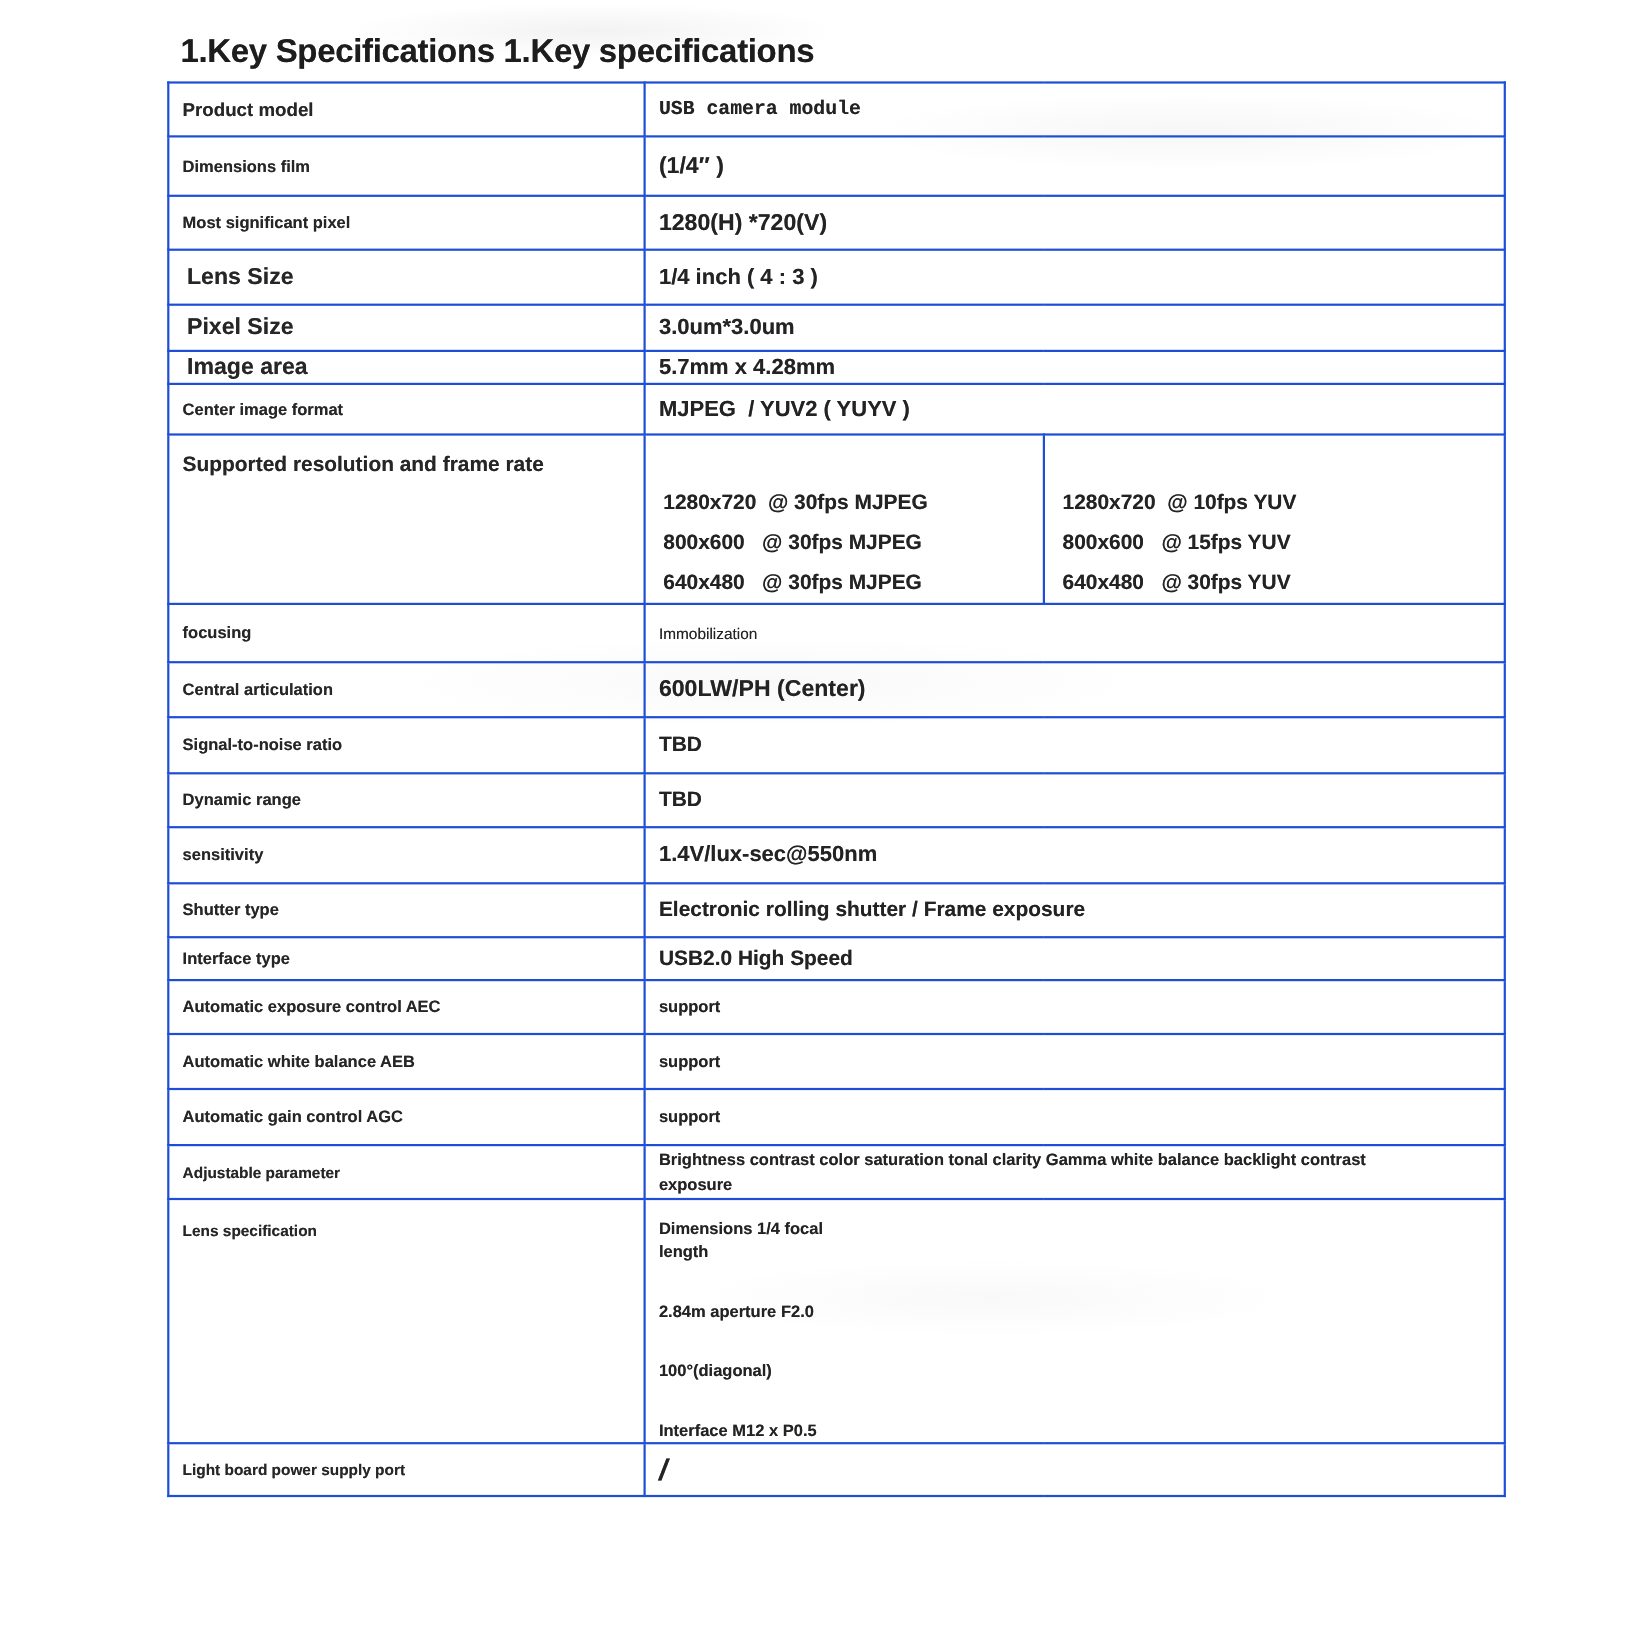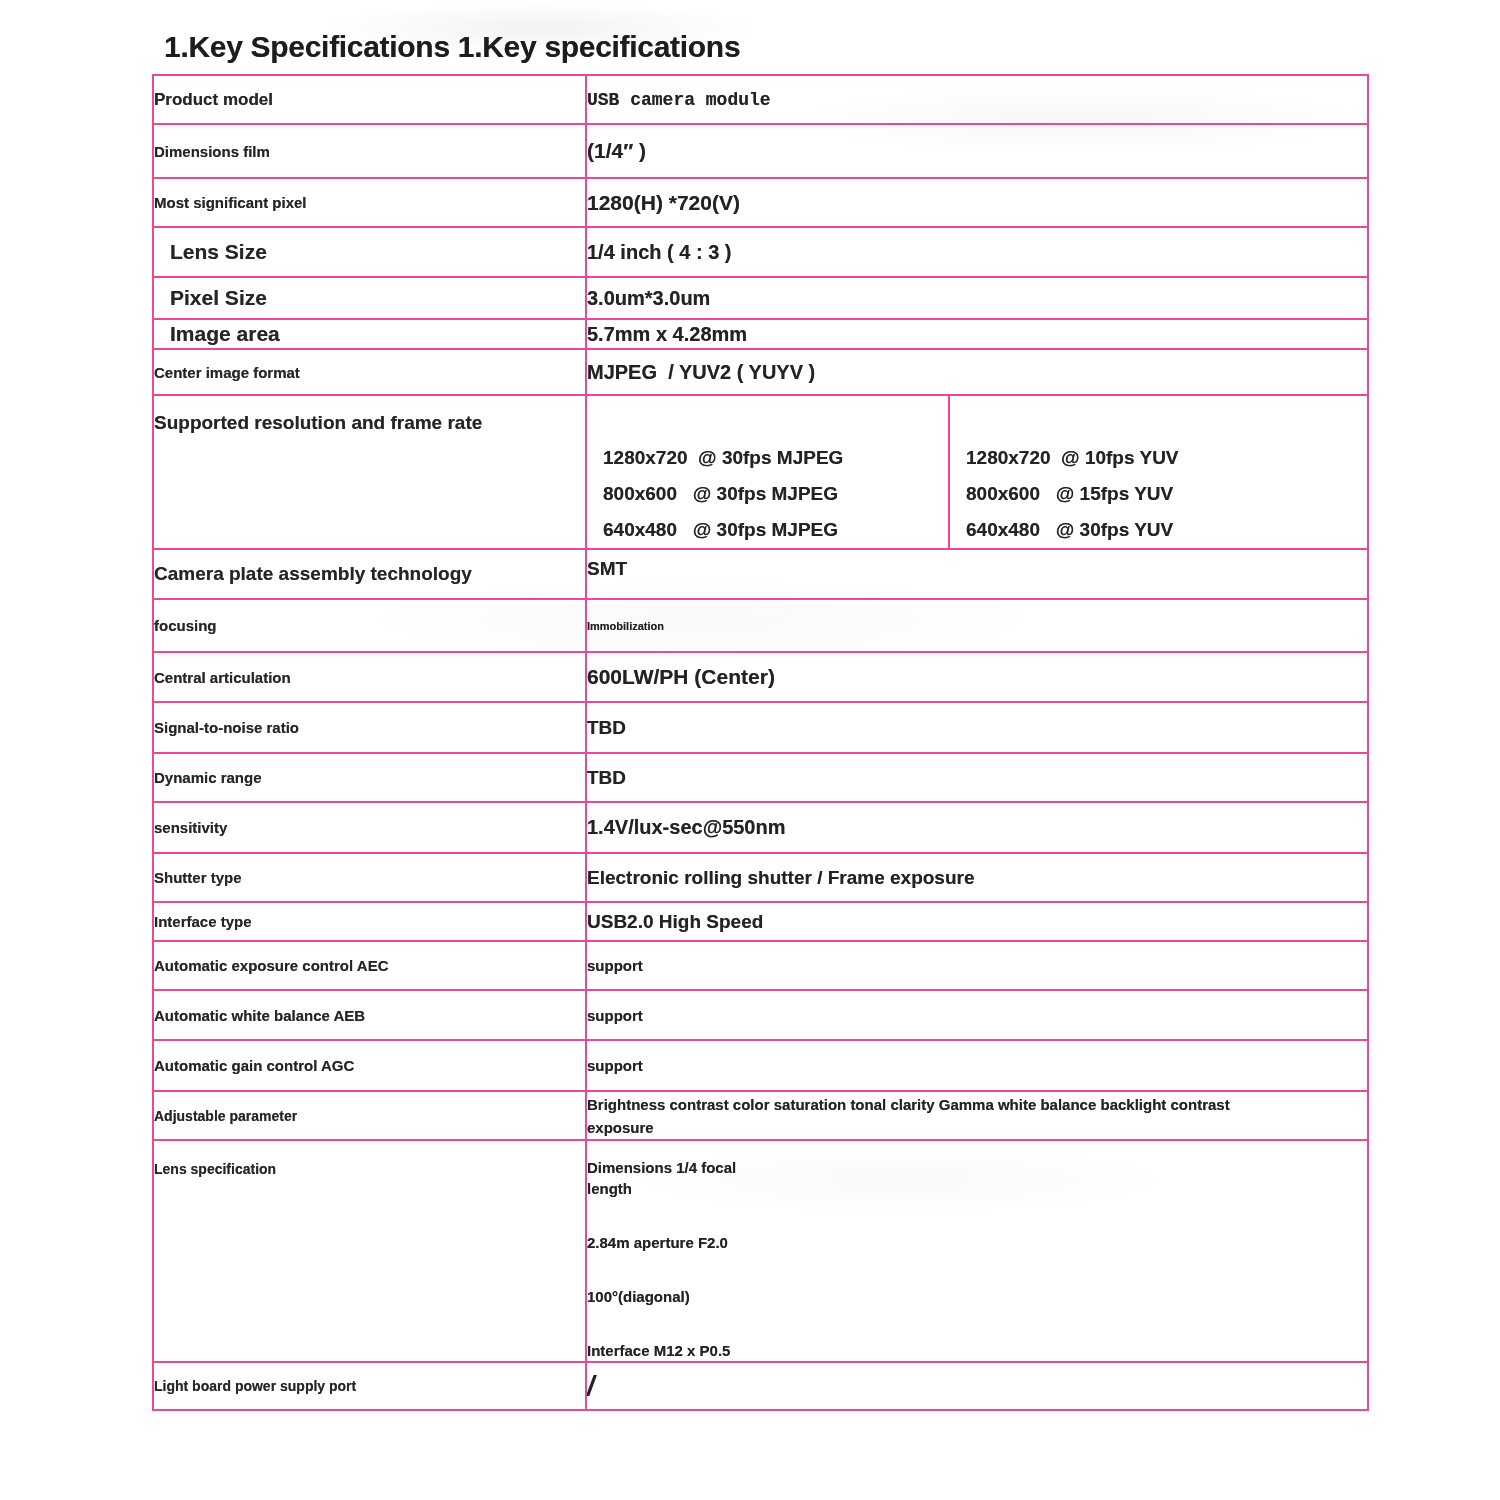--- a/index.html
+++ b/index.html
@@ -17,43 +17,43 @@
   .page-title{
     position:absolute;left:160px;top:26px;margin:4px;
     font-size:30px;font-weight:700;letter-spacing:-0.3px;color:#1d1d1d;
     text-shadow:0 0 0.6px rgba(30,30,30,0.65);
   }
   table.spec{
     position:absolute;left:152px;top:74px;width:1215px;
     border-collapse:collapse;table-layout:fixed;
   }
   table.spec td{
-    border:2px solid #ec4899;
-    padding:0 0;vertical-align:middle;
+    border:2px solid #1d4ed8;
+    padding:0 12px;vertical-align:middle;
     text-shadow:0 0 0.5px rgba(35,35,35,0.6);
     overflow:hidden;
   }
   col.c-label{width:433px;}
   col.c-val-a{width:363px;}
   col.c-val-b{width:419px;}
 
   .lbl{font-weight:700;color:#262626;}
   .lbl-xs{font-size:14px;}
   .lbl-sm{font-size:15px;}
   .lbl-md{font-size:17px;}
   .lbl-mlg{font-size:19px;}
   .lbl-lg{font-size:21px;padding-left:16px !important;}
 
   .val{font-weight:700;color:#232323;}
   .v-md{font-size:18px;font-family:Liberation Mono, monospace;}
   .v-lg{font-size:20px;}
   .v-xl{font-size:21px;}
   .v-res{font-size:19px;}
   .v-sm{font-size:15px;}
-  .v-xs{font-size:11px;font-weight:700;}
+  .v-xs{font-size:14px;font-weight:400;}
   .v-slash{font-size:27px;font-style:italic;}
 
   .row-res .lbl{vertical-align:top;padding-top:16px;}
   .res-stack{vertical-align:top !important;padding-top:44px !important;padding-left:16px !important;}
   .res-stack div{line-height:36px;white-space:nowrap;}
 
   .row-smt .val{vertical-align:top;padding-top:8px;}
 
   .row-lens .lbl{vertical-align:top;padding-top:20px;}
   .row-lens .val{vertical-align:top;padding-top:16px;}
@@ -109,24 +109,20 @@
         <div>1280x720 &nbsp;@ 30fps MJPEG</div>
         <div>800x600 &nbsp; @ 30fps MJPEG</div>
         <div>640x480 &nbsp; @ 30fps MJPEG</div>
       </td>
       <td class="val v-res res-stack">
         <div>1280x720 &nbsp;@ 10fps YUV</div>
         <div>800x600 &nbsp; @ 15fps YUV</div>
         <div>640x480 &nbsp; @ 30fps YUV</div>
       </td>
     </tr>
-    <tr style="height:50px" class="row-smt">
-      <td class="lbl lbl-mlg">Camera plate assembly technology</td>
-      <td class="val v-res" colspan="2">SMT</td>
-    </tr>
     <tr style="height:53px">
       <td class="lbl lbl-sm">focusing</td>
       <td class="val v-xs" colspan="2">Immobilization</td>
     </tr>
     <tr style="height:50px">
       <td class="lbl lbl-sm">Central articulation</td>
       <td class="val v-xl" colspan="2">600LW/PH (Center)</td>
     </tr>
     <tr style="height:51px">
       <td class="lbl lbl-sm">Signal-to-noise ratio</td>

